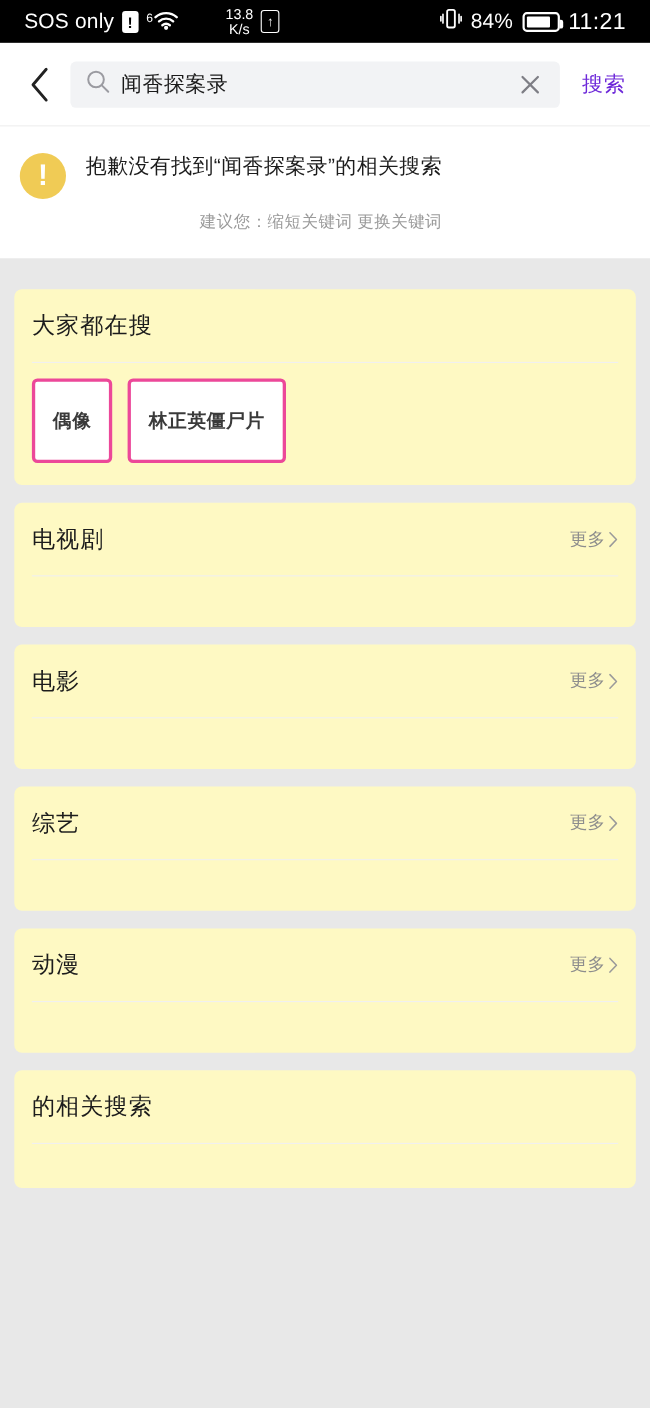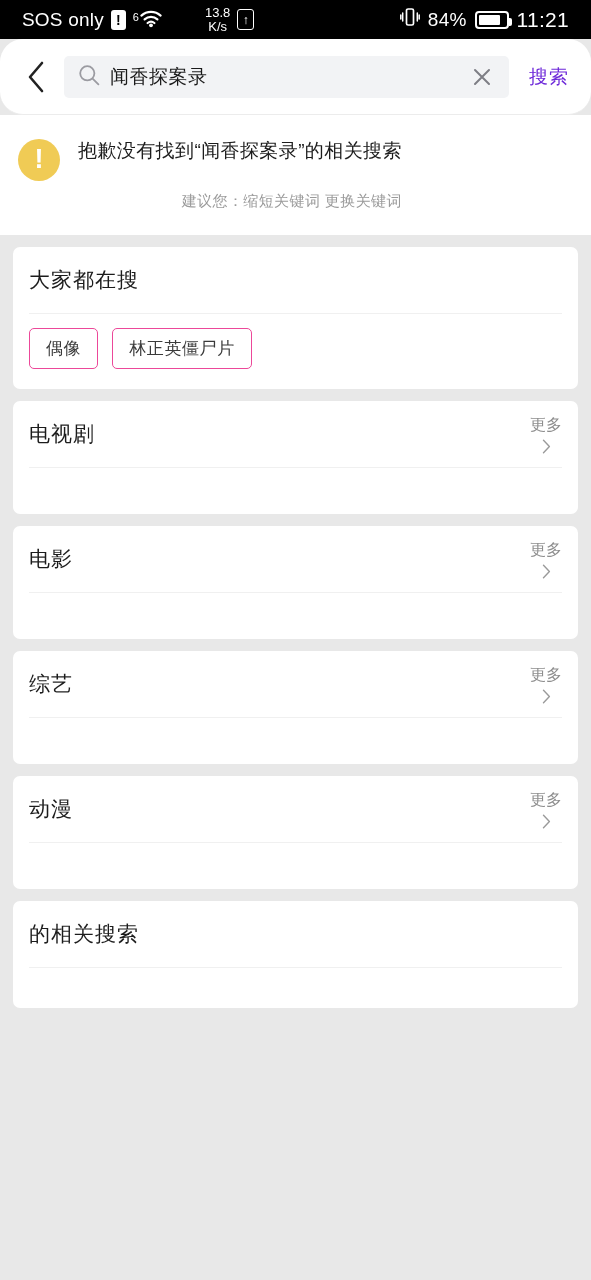--- a/index.html
+++ b/index.html
@@ -43,21 +43,20 @@
     width:3px; height:8px; background:#fff; border-radius:0 2px 2px 0;
   }
   .battery-fill{ height:100%; background:#fff; border-radius:1px; }
   .clock{ font-size:21px; letter-spacing:.3px; }
 
   
   .searchbar{
     height:76px; background:#fff;
     display:flex; align-items:center; padding:0 16px;
     border-bottom:1px solid #ececec;
-    border-radius:23px;
   }
   .back-btn{
     width:42px; height:42px; flex:0 0 auto;
     display:flex; align-items:center; justify-content:center;
   }
   .search-field{
     flex:1; height:42px; background:#f2f3f5; border-radius:5px;
     display:flex; align-items:center; padding:0 14px; margin-left:6px;
   }
   .mag{ flex:0 0 auto; margin-right:10px; }
@@ -85,42 +84,42 @@
     color:#fff; font-size:27px; font-weight:bold; line-height:1;
     margin-top:-2px;
   }
   .notice-body{ padding-top:1px;text-align:right; }
   .notice-title{ font-size:19px; color:#1c1c1c; letter-spacing:.4px; }
   .notice-sub{ font-size:15px; color:#9a9a9a; margin-top:28px; letter-spacing:.4px; }
 
   
   .scroll{ background:#e8e8e8; padding-top:12px; }
   .card{
-    background:#ffffff; border-radius:7px;
-    margin:0 13px 12px 13px; padding:0 16px;
+    background:#fef9c3; border-radius:7px;
+    margin:16px 13px 12px 13px; padding:0 16px;
   }
   .card-head{
     display:flex; align-items:center; justify-content:space-between;
     height:66px;
   }
   .card-title{ font-size:21px; color:#1c1c1c; letter-spacing:1px; }
   .card-more{
     display:flex; align-items:center; gap:3px;
-    font-size:16px; color:#8d8d8d;flex-direction:column;
+    font-size:16px; color:#8d8d8d;
   }
   .chev{ display:block; }
   .card-divider{ height:1px; background:#f0f0f0; }
   .card-body{ min-height:46px; display:flex; align-items:center; }
 
   
   .tags{ display:flex; gap:14px; padding:14px 0 20px 0; flex-wrap:wrap; }
   .tag{
-    border:1px solid #ec4899; border-radius:5px;
-    padding:8px 16px; font-size:17px; color:#3a3a3a;
-    background:#fff; letter-spacing:.6px; white-space:nowrap;
+    border:3px solid #ec4899; border-radius:5px;
+    padding:24px 16px; font-size:17px; color:#3a3a3a;
+    background:#fff; letter-spacing:.6px; white-space:nowrap;font-weight:bold;
   }
   .card.people .card-body{ min-height:40px; }
 </style>
 </head>
 <body>
 
 <div class="statusbar">
   <div class="sb-left">
     <span class="sb-text">SOS only</span>
     <span class="warn-badge">!</span>

